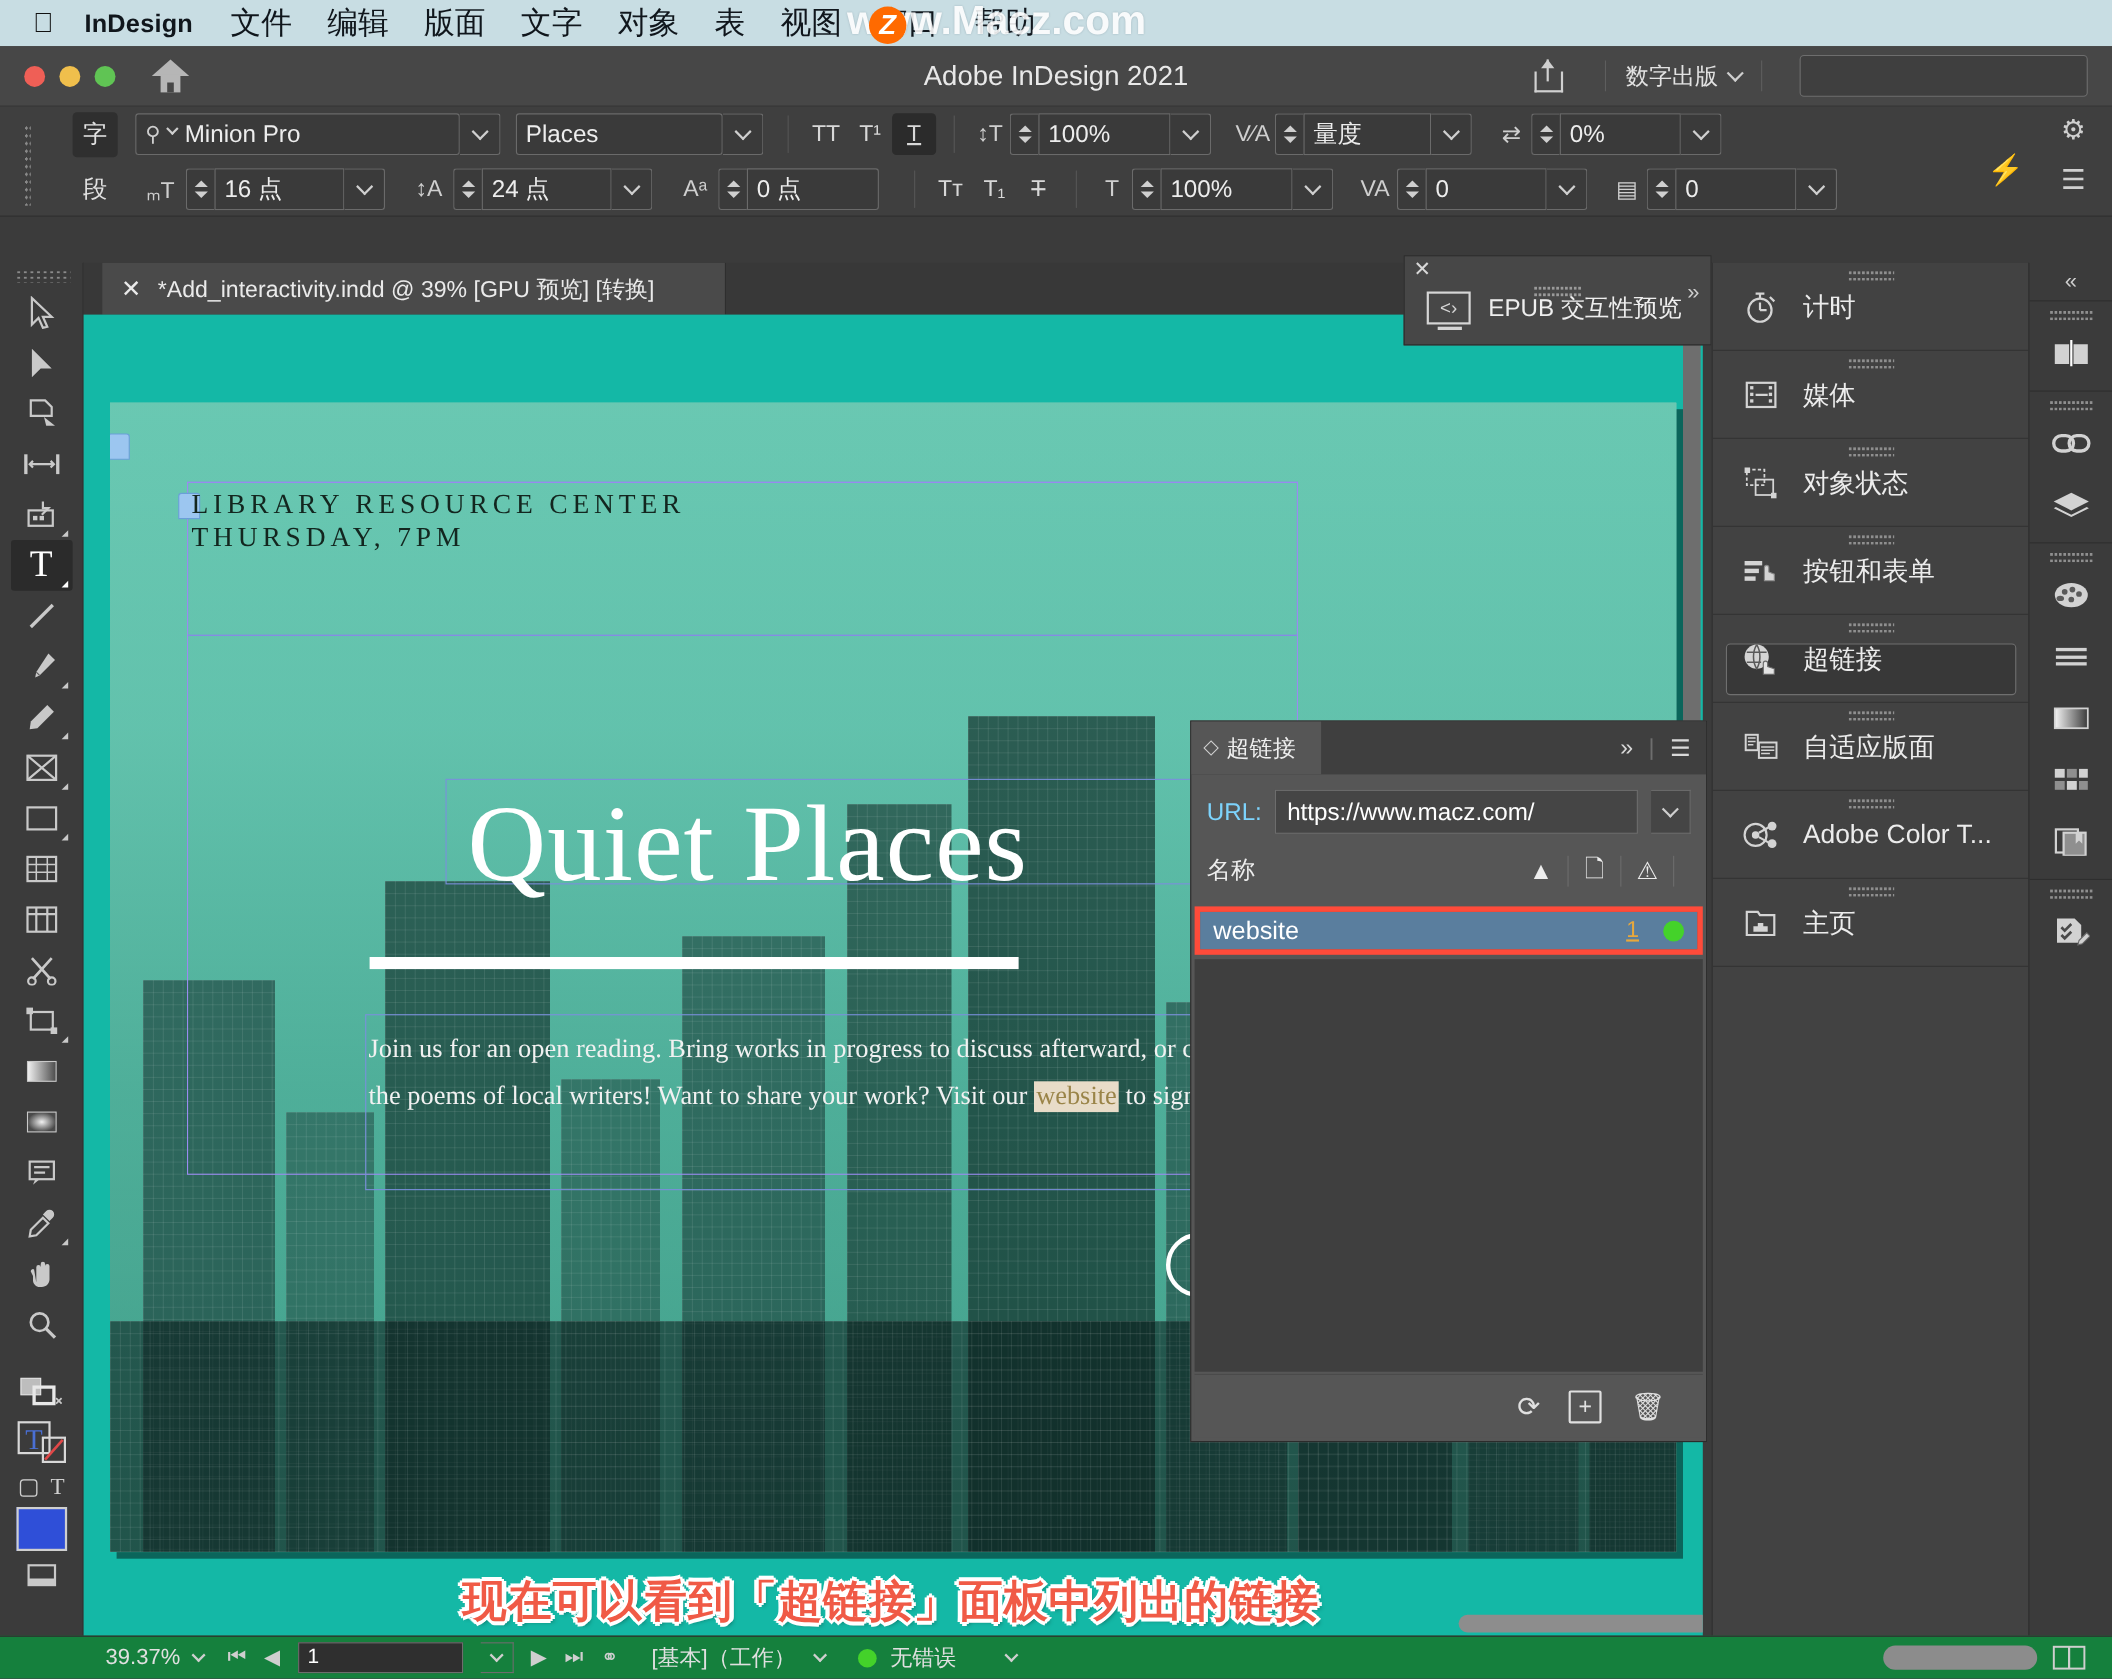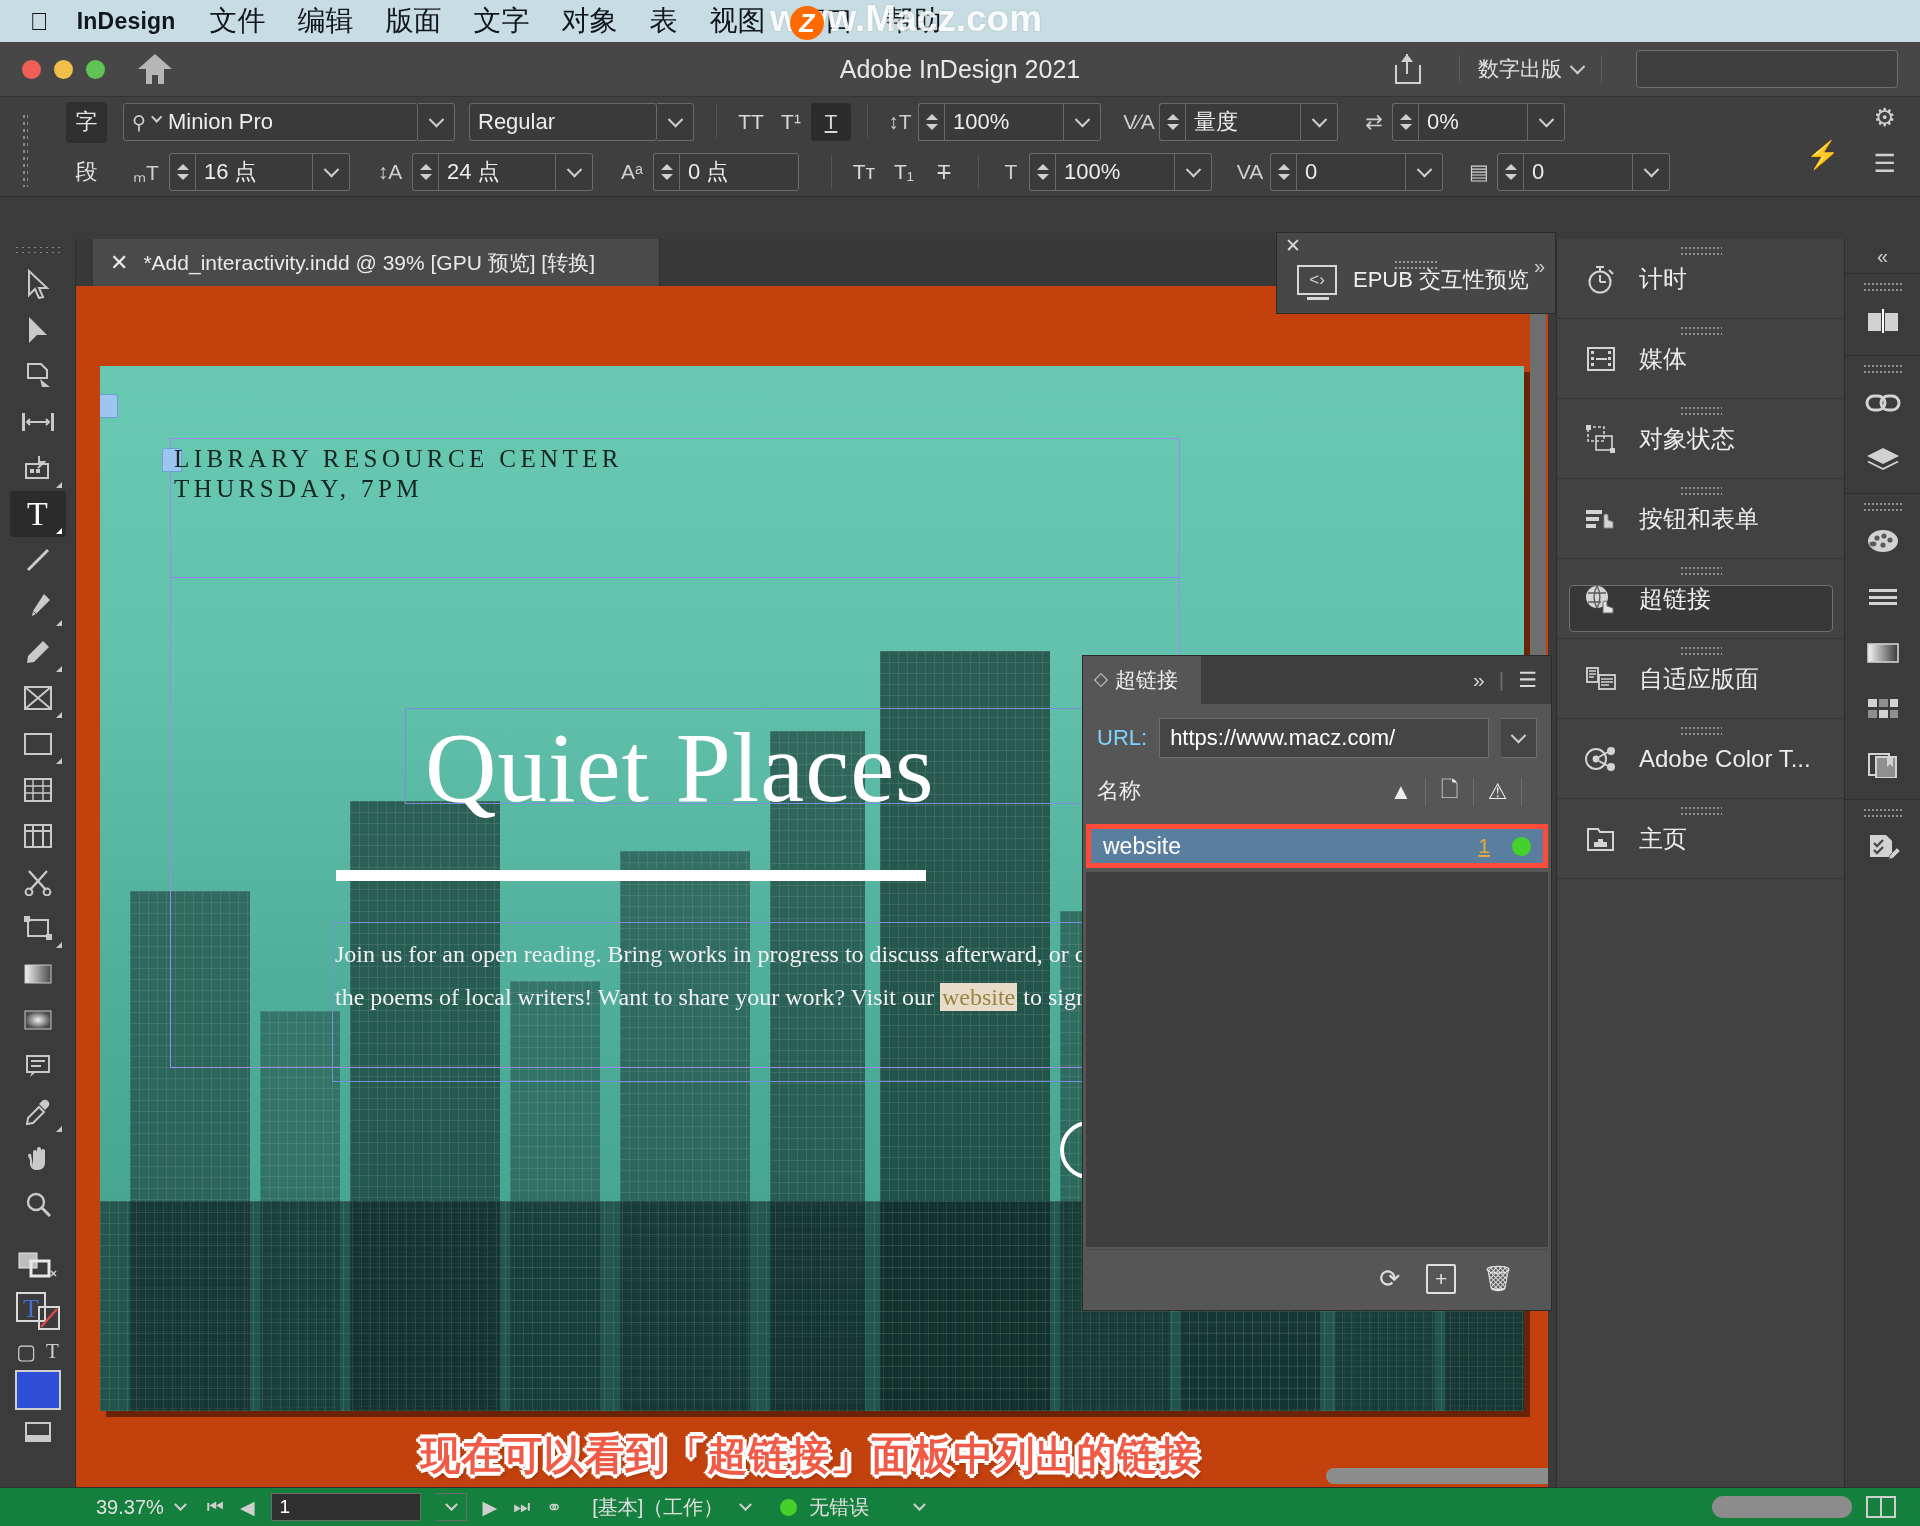--- a/index.html
+++ b/index.html
@@ -117,21 +117,21 @@
   
   .doctab{
     position:absolute; left:93px; top:239px; width:567px; height:47px;
     background:#4a4a4a; border-right:1px solid #2e2e2e; display:flex; align-items:center;
     color:#eaeaea; font-size:21px; gap:15px; padding-left:17px;
   }
   .tabstrip{ position:absolute; left:76px; top:239px; width:1472px; height:47px; background:#383838;}
 
   
   .canvaswrap{
-    position:absolute; left:76px; top:286px; width:1472px; height:1201px; background:#c2410c;
+    position:absolute; left:76px; top:286px; width:1472px; height:1201px; background:#14b8a6;
     overflow:hidden;
   }
   .page{
     position:absolute; left:24px; top:80px; width:1424px; height:1045px;
     background:#4fbfa0; overflow:hidden;
     box-shadow:6px 6px 0 rgba(0,0,0,.45);
   }
   .cityimg{
     position:absolute; inset:0;
     background:
@@ -329,21 +329,21 @@
         <span style="font-size:19px;color:#cfcfcf;margin-right:6px">⚲</span>
         <span class="chev" style="transform:rotate(45deg) translate(-3px,-4px);width:8px;height:8px;margin-right:8px"></span>
         <span>Minion Pro</span>
       </div>
       <div class="fld-drop">
           <span class="chev"></span>
         </div>
       <div style="width:14px"></div>
 
       <div class="field" style="width:188px">
-        <span>Regular</span>
+        <span>Places</span>
       </div>
       <div class="fld-drop">
           <span class="chev"></span>
         </div>
       <div style="width:22px"></div>
       <div class="divider-v"></div>
       <div style="width:14px"></div>
       <div class="tbtn">TT</div>
       <div class="tbtn">T¹</div>
       <div class="tbtn on">

